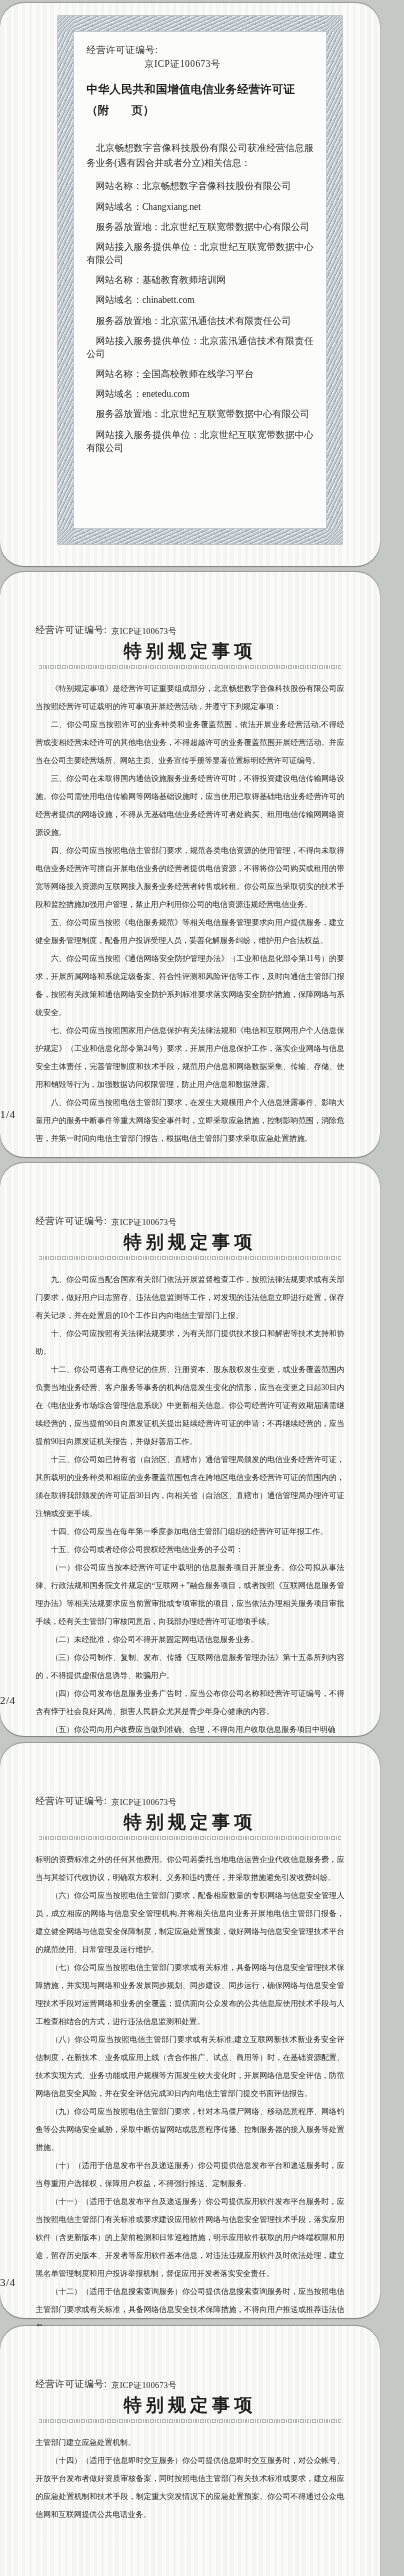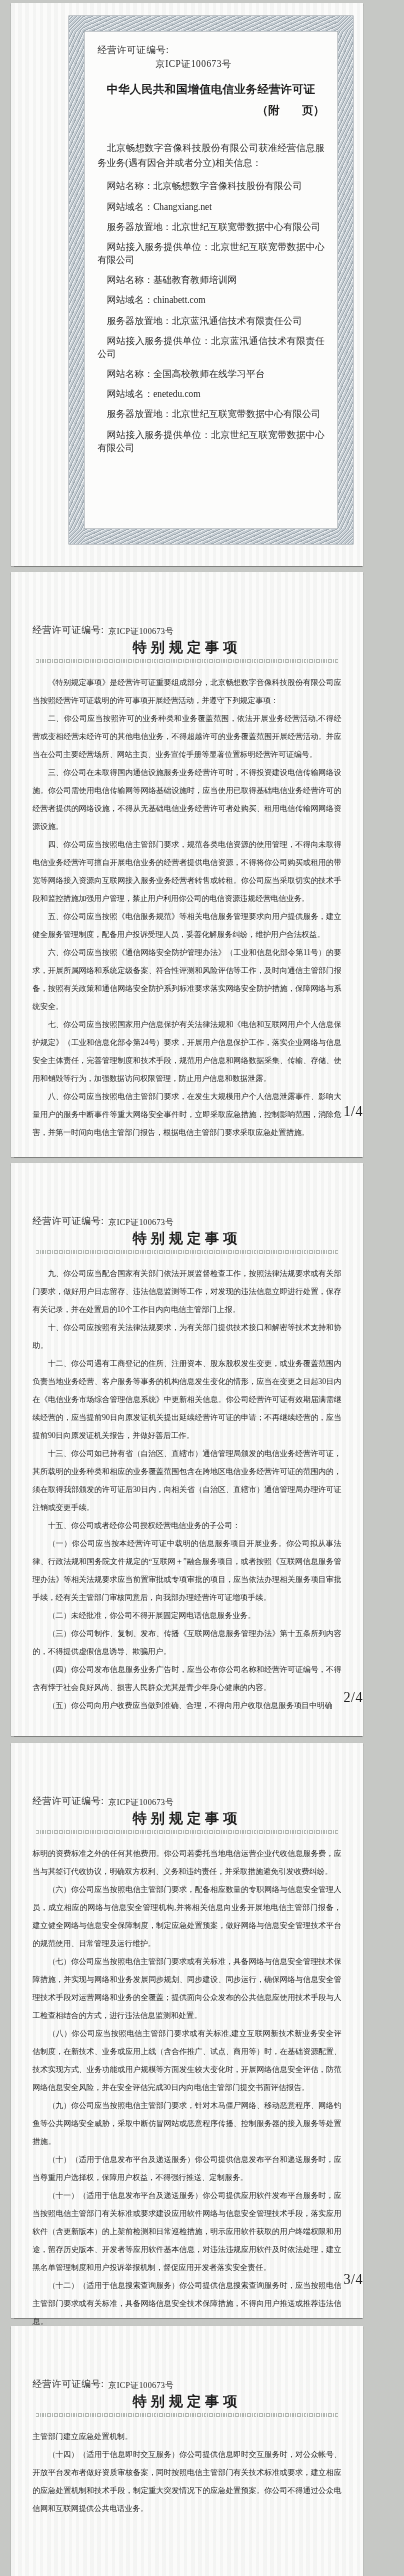--- a/index.html
+++ b/index.html
@@ -3,64 +3,65 @@
 <meta charset="utf-8">
 <style>
   html,body { margin:0; padding:0; }
   body {
     width:405px; height:2873px; position:relative;
     background:#c6c8c5;
     font-family:"Liberation Serif","DejaVu Serif",serif;
     color:#1f1f1f;
   }
   .scan {
-    position:absolute; left:11px; width:352px;
+    position:absolute; left:0; width:380px;
     background-color:#fbfbfa;
     background-image:repeating-linear-gradient(90deg, rgba(110,120,115,0.05) 0 3.6px, rgba(0,0,0,0) 3.6px 7.2px);
     box-shadow:0 0.5px 1px rgba(0,0,0,0.35), 0 -0.5px 1px rgba(0,0,0,0.2);
+    border-radius:24px;
   }
   .s1 { top:3.1px;    height:563px; }
   .s2 { top:572px; height:585px; }
   .s3 { top:1163px; height:573px; }
   .s4 { top:1743px; height:575px; }
   .s5 { top:2326px; height:548px; }
 
   
   .cert {
     position:absolute; left:58px; top:13.4px; width:284px; height:528px;
     box-sizing:border-box; background:#fcfcfb;
     border:15.5px solid #bcc3c8;
     border-image:repeating-linear-gradient(135deg,#a3adb4 0 1.5px,#e3e7ea 1.5px 3.1px,#c3cbd1 3.1px 5.2px) 30;
     box-shadow:0 0 0 0.5px #8d969d, inset 0 0 0 0.5px #8d969d;
   }
   .cert-inner { padding:12.4px 13.4px 0 13.4px; }
   .c-label { font-size:9.3px; letter-spacing:0.5px; }
   .c-num   { font-size:9.3px; margin:1px 0 0 58px; letter-spacing:0.5px; }
-  .c-title { margin-top:11.3px; text-align:center; font-size:11.3px; font-weight:bold; letter-spacing:0.3px; }
-  .c-sub   { margin-top:6.2px; text-align:right; font-size:11.3px; font-weight:bold; }
+  .c-title { margin-top:11.3px; text-align:left; font-size:11.3px; font-weight:bold; letter-spacing:0.3px; }
+  .c-sub   { margin-top:6.2px; text-align:left; font-size:11.3px; font-weight:bold; }
   .c-intro { margin-top:23px; font-size:9.3px; line-height:1.6; text-indent:1em; text-align:justify; }
   .c-entries { margin-top:9.3px; }
   .c-entries p { font-size:9.3px; line-height:1.4; margin:0 0 7.2px 0; text-indent:1em; text-align:justify; }
 
   
   .pv-inner { padding-top:52px; }
   .hdr { width:309px; margin:0 auto; display:flex; align-items:flex-start; }
   .hdr-label { font-size:9.3px; letter-spacing:0.5px; }
   .hdr-num   { font-size:8.2px; margin:2.1px 0 0 4.1px; letter-spacing:0.3px; }
-  .pv-title  { text-align:center; font-size:14px; font-weight:bold; letter-spacing:4.1px; margin-top:2.1px; }
+  .pv-title  { text-align:center; font-size:18px; font-weight:bold; letter-spacing:4.1px; margin-top:2.1px; }
   .rule {
     width:302px; height:3.6px; margin:2.1px auto 0; opacity:0.85;
     background-image:
       repeating-linear-gradient(105deg, #a6aca6 0 0.8px, rgba(0,0,0,0) 0.8px 2.3px),
       repeating-linear-gradient(75deg,  #a6aca6 0 0.8px, rgba(0,0,0,0) 0.8px 2.3px);
   }
   .pv-body { width:309px; margin:11.3px auto 0; font-size:7.7px; line-height:18px; text-align:justify; color:#232323; }
   .pv-body p { margin:0; text-indent:2em; }
   .pv-body p.cont { text-indent:0; }
-  .pageno { position:absolute; left:0; width:100%; text-align:right; font-size:14px; letter-spacing:0.5px; }
+  .pageno { position:absolute; left:0; width:100%; text-align:left; font-size:11px; letter-spacing:0.5px; }
   .pn2 { bottom:37px; } .pn3 { bottom:30px; } .pn4 { bottom:30px; }
 </style>
 </head>
 <body>
 
 <div class="scan s1">
   <div class="cert">
     <div class="cert-inner">
       <div class="c-label">经营许可证编号:</div>
       <div class="c-num">京ICP证100673号</div>
@@ -113,20 +114,21 @@
       <span class="hdr-label">经营许可证编号:</span>
       <span class="hdr-num">京ICP证100673号</span>
     </div>
     <div class="pv-title">特别规定事项</div>
     <div class="rule"></div>
     <div class="pv-body">
       <p>九、你公司应当配合国家有关部门依法开展监督检查工作，按照法律法规要求或有关部门要求，做好用户日志留存、违法信息监测等工作，对发现的违法信息立即进行处置，保存有关记录，并在处置后的10个工作日内向电信主管部门上报。</p>
       <p>十、你公司应按照有关法律法规要求，为有关部门提供技术接口和解密等技术支持和协助。</p>
       <p>十二、你公司遇有工商登记的住所、注册资本、股东股权发生变更，或业务覆盖范围内负责当地业务经营、客户服务等事务的机构信息发生变化的情形，应当在变更之日起30日内在《电信业务市场综合管理信息系统》中更新相关信息。你公司经营许可证有效期届满需继续经营的，应当提前90日向原发证机关提出延续经营许可证的申请；不再继续经营的，应当提前90日向原发证机关报告，并做好善后工作。</p>
       <p>十三、你公司如已持有省（自治区、直辖市）通信管理局颁发的电信业务经营许可证，其所载明的业务种类和相应的业务覆盖范围包含在跨地区电信业务经营许可证的范围内的，须在取得我部颁发的许可证后30日内，向相关省（自治区、直辖市）通信管理局办理许可证注销或变更手续。</p>
+      <p>十四、你公司应当在每年第一季度参加电信主管部门组织的经营许可证年报工作。</p>
       <p>十五、你公司或者经你公司授权经营电信业务的子公司：</p>
       <p>（一）你公司应当按本经营许可证中载明的信息服务项目开展业务。你公司拟从事法律、行政法规和国务院文件规定的“互联网＋”融合服务项目，或者按照《互联网信息服务管理办法》等相关法规要求应当前置审批或专项审批的项目，应当依法办理相关服务项目审批手续，经有关主管部门审核同意后，向我部办理经营许可证增项手续。</p>
       <p>（二）未经批准，你公司不得开展固定网电话信息服务业务。</p>
       <p>（三）你公司制作、复制、发布、传播《互联网信息服务管理办法》第十五条所列内容的，不得提供虚假信息诱导、欺骗用户。</p>
       <p>（四）你公司发布信息服务业务广告时，应当公布你公司名称和经营许可证编号，不得含有悖于社会良好风尚、损害人民群众尤其是青少年身心健康的内容。</p>
       <p>（五）你公司向用户收费应当做到准确、合理，不得向用户收取信息服务项目中明确</p>
     </div>
   </div>
   <div class="pageno pn3">2/4</div>
 </div>

